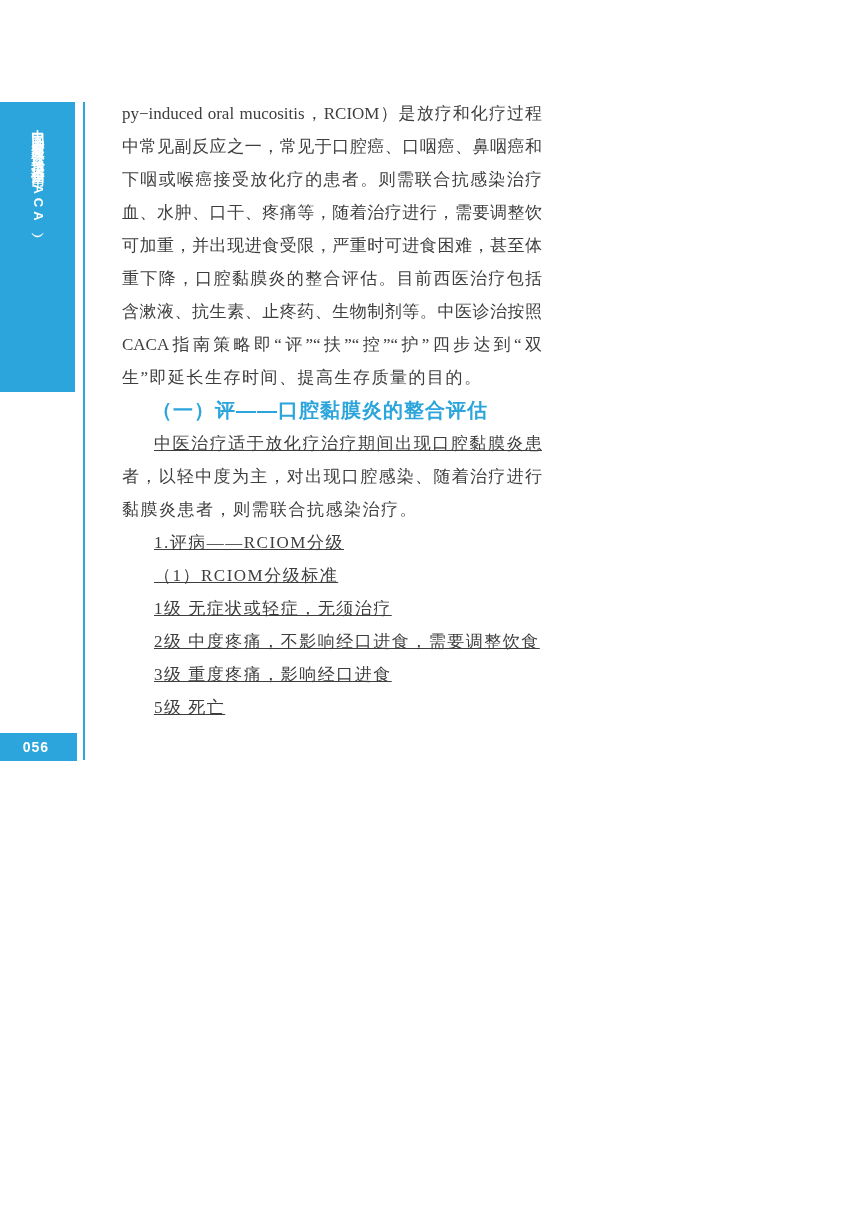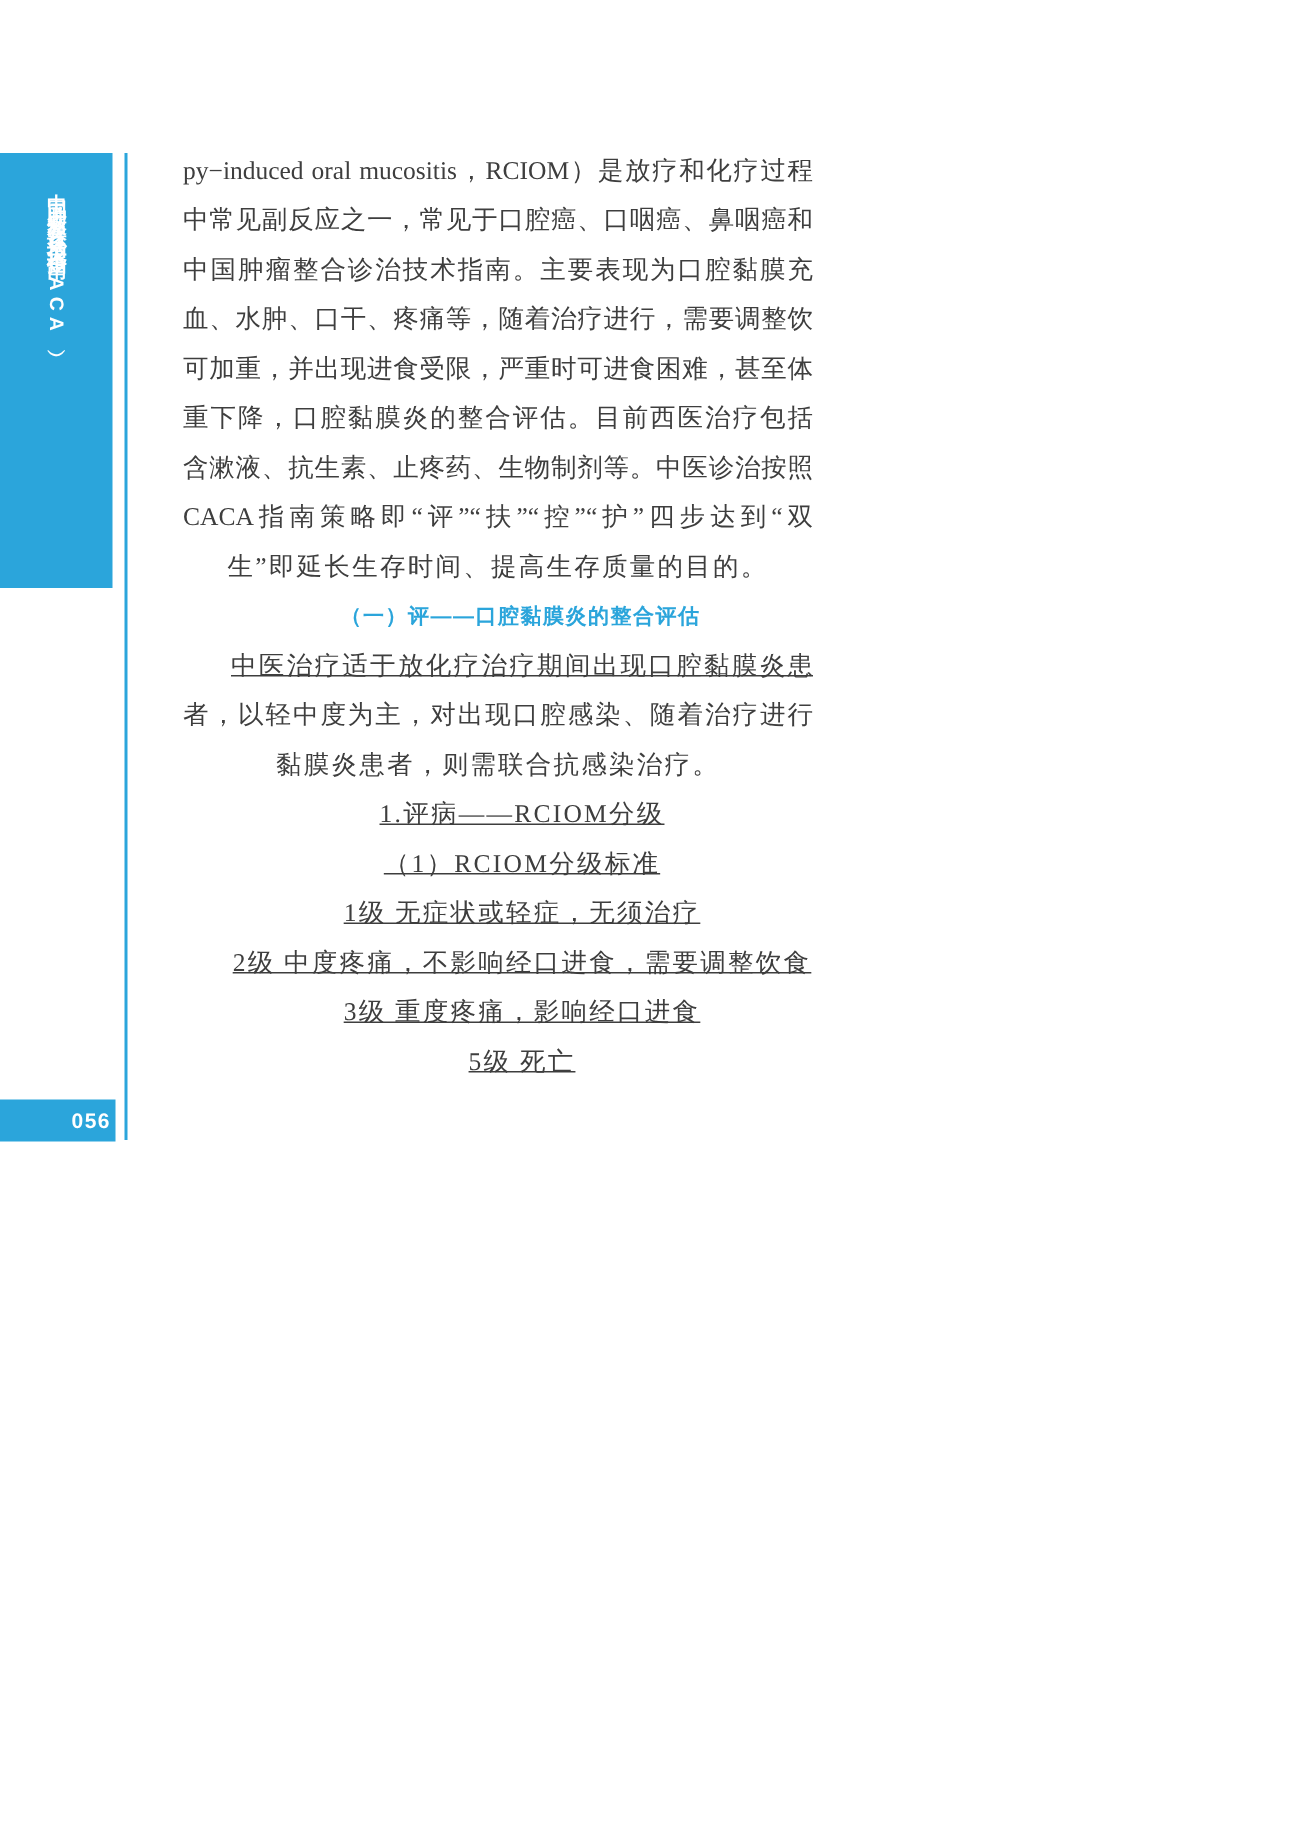--- a/index.html
+++ b/index.html
@@ -55,76 +55,75 @@
     width: 77px;
     height: 28px;
     line-height: 28px;
     background: var(--accent, #2BA5DB);
     color: #ffffff;
     font-family: "Liberation Sans", sans-serif;
     font-weight: bold;
     font-size: 14px;
     text-align: right;
     box-sizing: border-box;
-    padding-right: 3px;
+    padding-right: 28px;
     letter-spacing: 1px;
   }
   
   .content {
     position: absolute;
     left: 122px;
     top: 97px;
     width: 420px;
     color: var(--text, #3E3E3E);
     font-size: 17px;
   }
   .line {
     height: 33px;
     line-height: 33px;
     letter-spacing: 1.5px;
     white-space: nowrap;
-    text-align: center;
   }
   .fill {
     white-space: normal;
     letter-spacing: normal;
     text-align: justify;
     text-align-last: justify;
     overflow: hidden;
   }
   .indent2 {
     text-indent: 32px;
     text-decoration: underline;
   }
   .heading {
     color: var(--accent, #2BA5DB);
     font-family: "Liberation Sans", sans-serif;
     font-weight: bold;
-    font-size: 14px;
+    font-size: 20px;
     letter-spacing: 1px;
     text-indent: 30px;
   }
 </style>
 </head>
 <body>
 
 <div class="page">
 
   <div class="sidebar-box">
     <div class="sidebar-title">中国肿瘤整合诊治技术指南（CACA）</div>
   </div>
 
   <div class="v-rule"></div>
 
   <div class="page-badge">056</div>
 
   <div class="content">
     <div class="line fill">py−induced oral mucositis，RCIOM）是放疗和化疗过程</div>
     <div class="line fill">中常见副反应之一，常见于口腔癌、口咽癌、鼻咽癌和</div>
-    <div class="line fill">中国肿瘤整合诊治技术指南。主要表现为口腔黏膜充</div>
+    <div class="line fill">下咽或喉癌接受放化疗的患者。则需联合抗感染治疗</div>
     <div class="line fill">血、水肿、口干、疼痛等，随着治疗进行，需要调整饮食</div>
     <div class="line fill">可加重，并出现进食受限，严重时可进食困难，甚至体</div>
     <div class="line fill">重下降，口腔黏膜炎的整合评估。目前西医治疗包括</div>
     <div class="line fill">含漱液、抗生素、止疼药、生物制剂等。中医诊治按照</div>
     <div class="line fill">CACA指南策略即“评”“扶”“控”“护”四步达到“双</div>
     <div class="line">生”即延长生存时间、提高生存质量的目的。</div>
 
     <div class="line heading">（一）评——口腔黏膜炎的整合评估</div>
 
     <div class="line fill indent2">中医治疗适于放化疗治疗期间出现口腔黏膜炎患</div>

